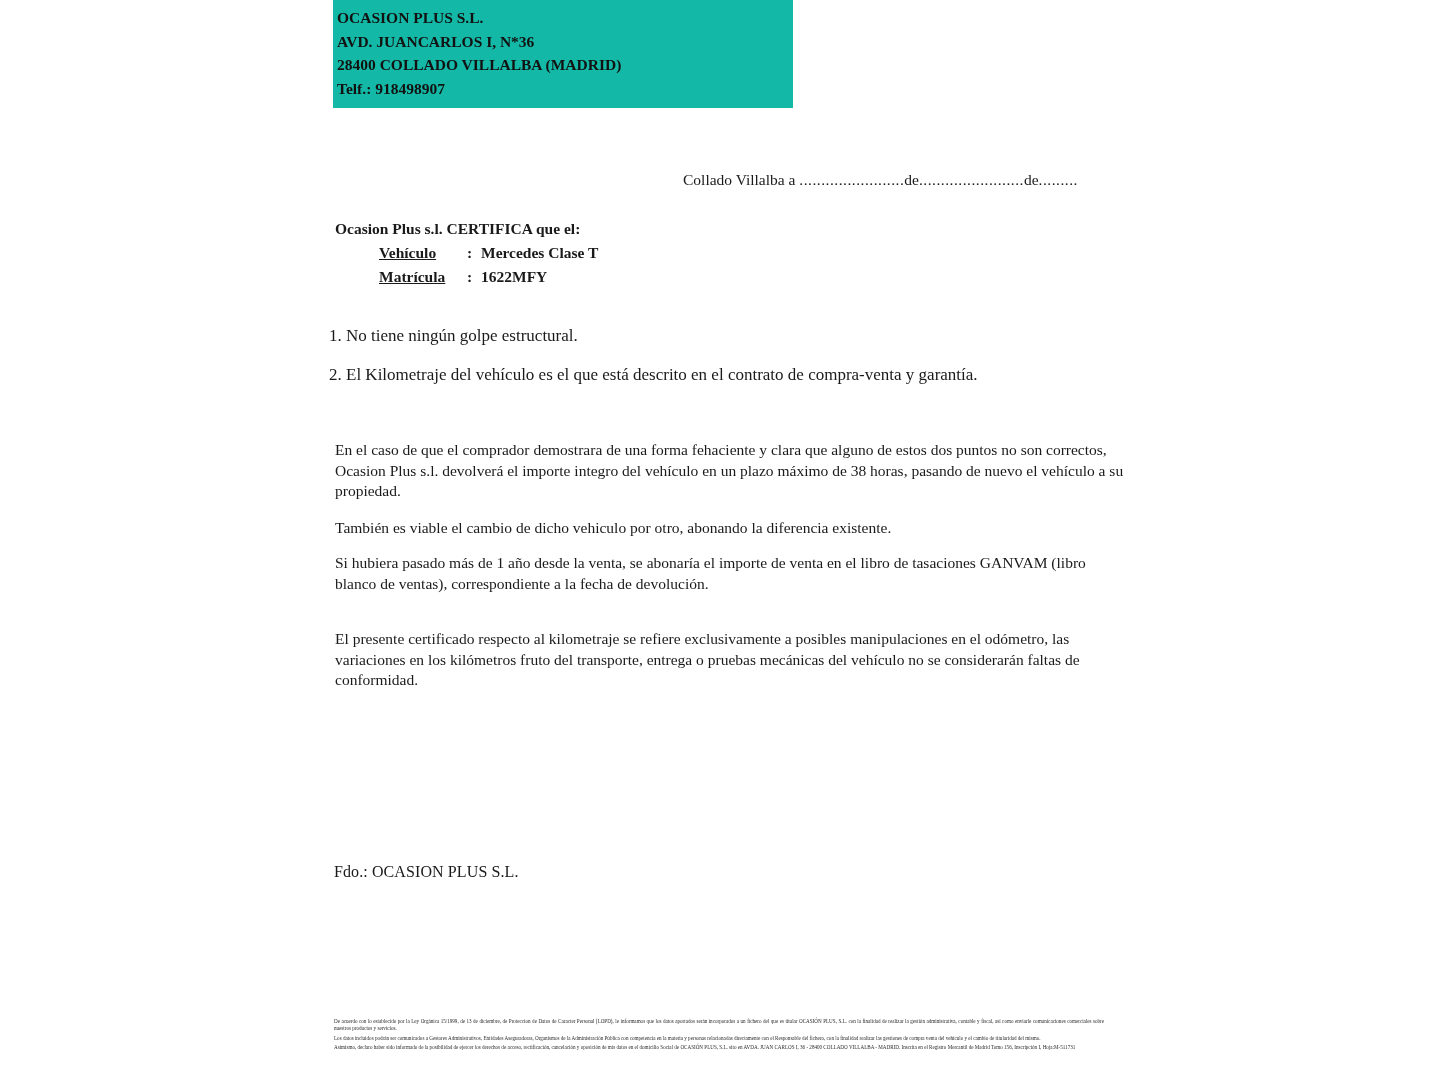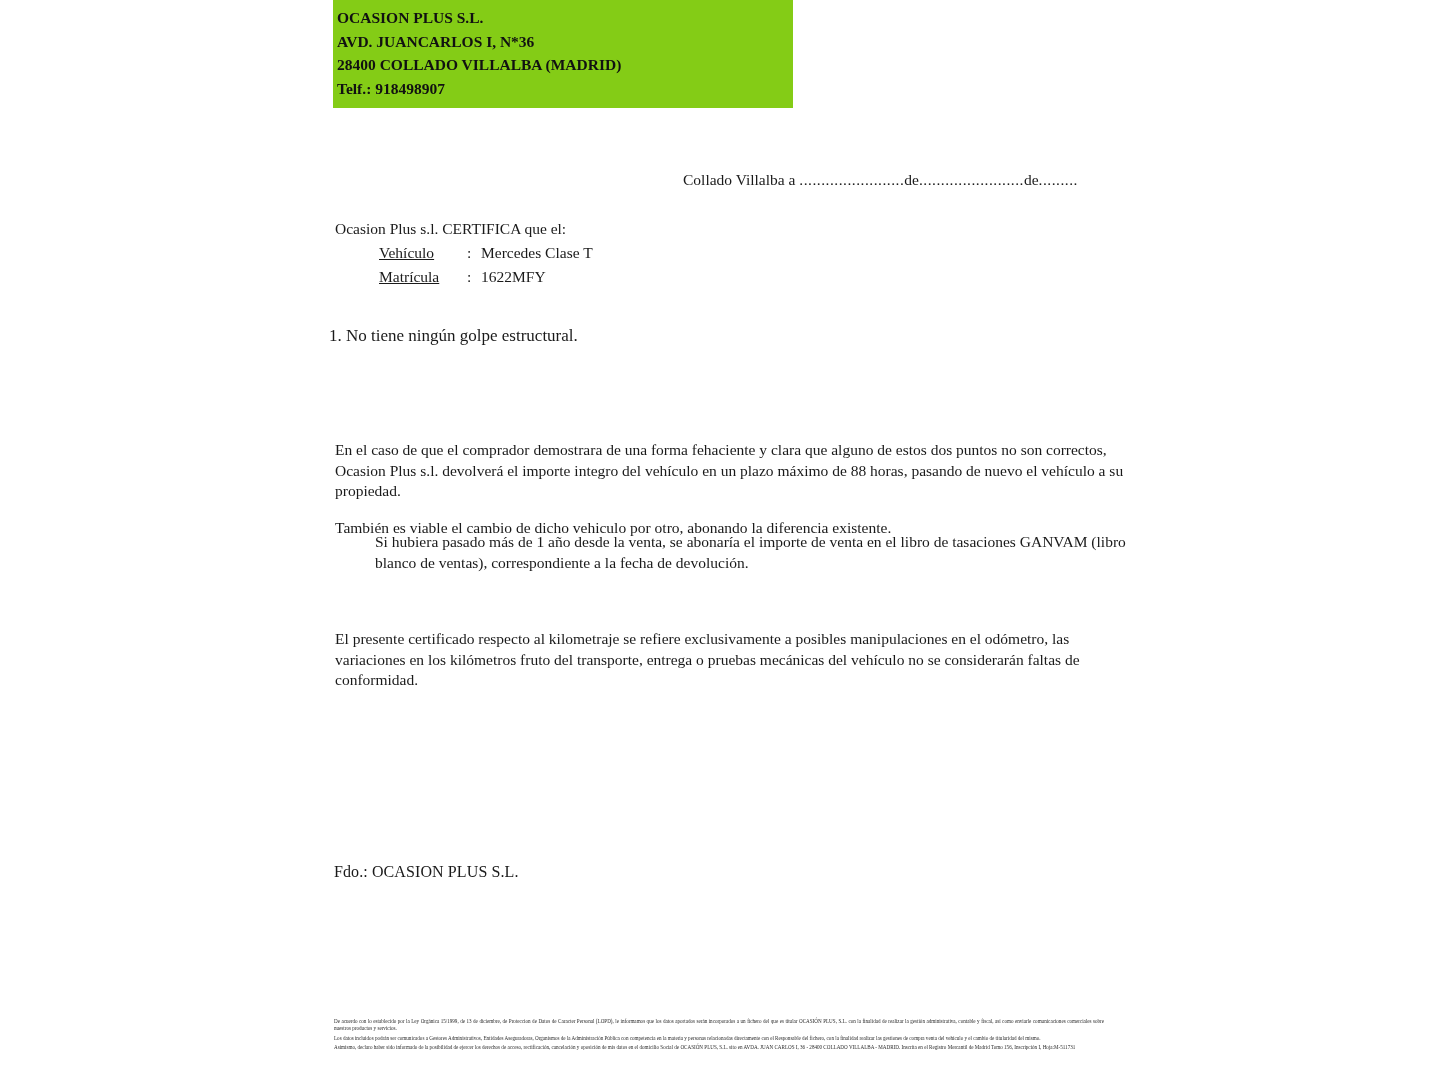--- a/index.html
+++ b/index.html
@@ -25,21 +25,21 @@
     background: #ffffff;
   }
 
   
   .letterhead {
     position: absolute;
     left: 333px;
     top: 0px;
     width: 460px;
     padding: 6px 0 8px 0;
-    background: #84cc16;
+    background: #14b8a6;
   }
   .letterhead .lh-line {
     font-family: "Liberation Serif", serif;
     font-weight: bold;
     font-size: 15.5px;
     line-height: 23.5px;
     color: #111111;
     padding-left: 4px;
     white-space: nowrap;
   }
@@ -58,20 +58,21 @@
     letter-spacing: 0.5px;
   }
 
   
   .certifica {
     position: absolute;
     left: 335px;
     top: 217px;
     font-size: 15.5px;
     line-height: 24px;
+    font-weight: bold;
   }
   .cert-row {
     white-space: nowrap;
   }
   .cert-label {
     display: inline-block;
     width: 88px;
     text-decoration: underline;
     margin-left: 44px;
   }
@@ -95,21 +96,21 @@
   .para {
     position: absolute;
     left: 335px;
     width: 790px;
     font-size: 15.5px;
     line-height: 20.5px;
     color: #1a1a1a;
   }
   .para-1 { top: 440px; }
   .para-2 { top: 518px; }
-  .para-3 { top: 532px; margin-left: 40px; }
+  .para-3 { top: 553px; }
   .para-4 { top: 613px; margin-top: 16px; }
 
   
   .signature {
     position: absolute;
     left: 334px;
     top: 863px;
     font-size: 16px;
     letter-spacing: 0.1px;
     font-family: Liberation Serif, serif;
@@ -151,22 +152,23 @@
     <div class="cert-row">Ocasion Plus s.l. CERTIFICA que el:</div>
     <div class="cert-row">
       <span class="cert-label">Vehículo</span><span class="cert-sep">:</span><span>Mercedes Clase T</span>
     </div>
     <div class="cert-row">
       <span class="cert-label">Matrícula</span><span class="cert-sep">:</span><span>1622MFY</span>
     </div>
   </div>
 
   <div class="point point-1">1. No tiene ningún golpe estructural.</div>
+  <div class="point point-2">2. El Kilometraje del vehículo es el que está descrito en el contrato de compra-venta y garantía.</div>
 
-  <div class="para para-1">En el caso de que el comprador demostrara de una forma fehaciente y clara que alguno de estos dos puntos no son correctos, Ocasion Plus s.l. devolverá el importe integro del vehículo en un plazo máximo de 88 horas, pasando de nuevo el vehículo a su propiedad.</div>
+  <div class="para para-1">En el caso de que el comprador demostrara de una forma fehaciente y clara que alguno de estos dos puntos no son correctos, Ocasion Plus s.l. devolverá el importe integro del vehículo en un plazo máximo de 38 horas, pasando de nuevo el vehículo a su propiedad.</div>
   <div class="para para-2">También es viable el cambio de dicho vehiculo por otro, abonando la diferencia existente.</div>
   <div class="para para-3">Si hubiera pasado más de 1 año desde la venta, se abonaría el importe de venta en el libro de tasaciones GANVAM (libro blanco de ventas), correspondiente a la fecha de devolución.</div>
   <div class="para para-4">El presente certificado respecto al kilometraje se refiere exclusivamente a posibles manipulaciones en el odómetro, las variaciones en los kilómetros fruto del transporte, entrega o pruebas mecánicas del vehículo no se considerarán faltas de conformidad.</div>
 
   <div class="signature">Fdo.: OCASION PLUS S.L.</div>
 
   <div class="legal">
     <p>De acuerdo con lo establecido por la Ley Orgánica 15/1999, de 13 de diciembre, de Proteccion de Datos de Caracter Personal (LOPD), le informamos que los datos aportados serán incorporados a un fichero del que es titular OCASIÓN PLUS, S.L. con la finalidad de realizar la gestión administrativa, contable y fiscal, así como enviarle comunicaciones comerciales sobre nuestros productos y servicios.</p>
     <p>Los datos incluidos podrán ser comunicados a Gestores Administrativos, Entidades Aseguradoras, Organismos de la Administración Pública con competencia en la materia y personas relacionadas directamente con el Responsable del fichero, con la finalidad realizar las gestiones de compra venta del vehículo y el cambio de titularidad del mismo.</p>
     <p>Asimismo, declaro haber sido informado de la posibilidad de ejercer los derechos de acceso, rectificación, cancelación y oposición de mis datos en el domicilio Social de OCASIÓN PLUS, S.L. sito en AVDA. JUAN CARLOS I, 36 - 28400 COLLADO VILLALBA - MADRID. Inscrita en el Registro Mercantil de Madrid Tomo 156, Inscripción I, Hoja:M-511731</p>

